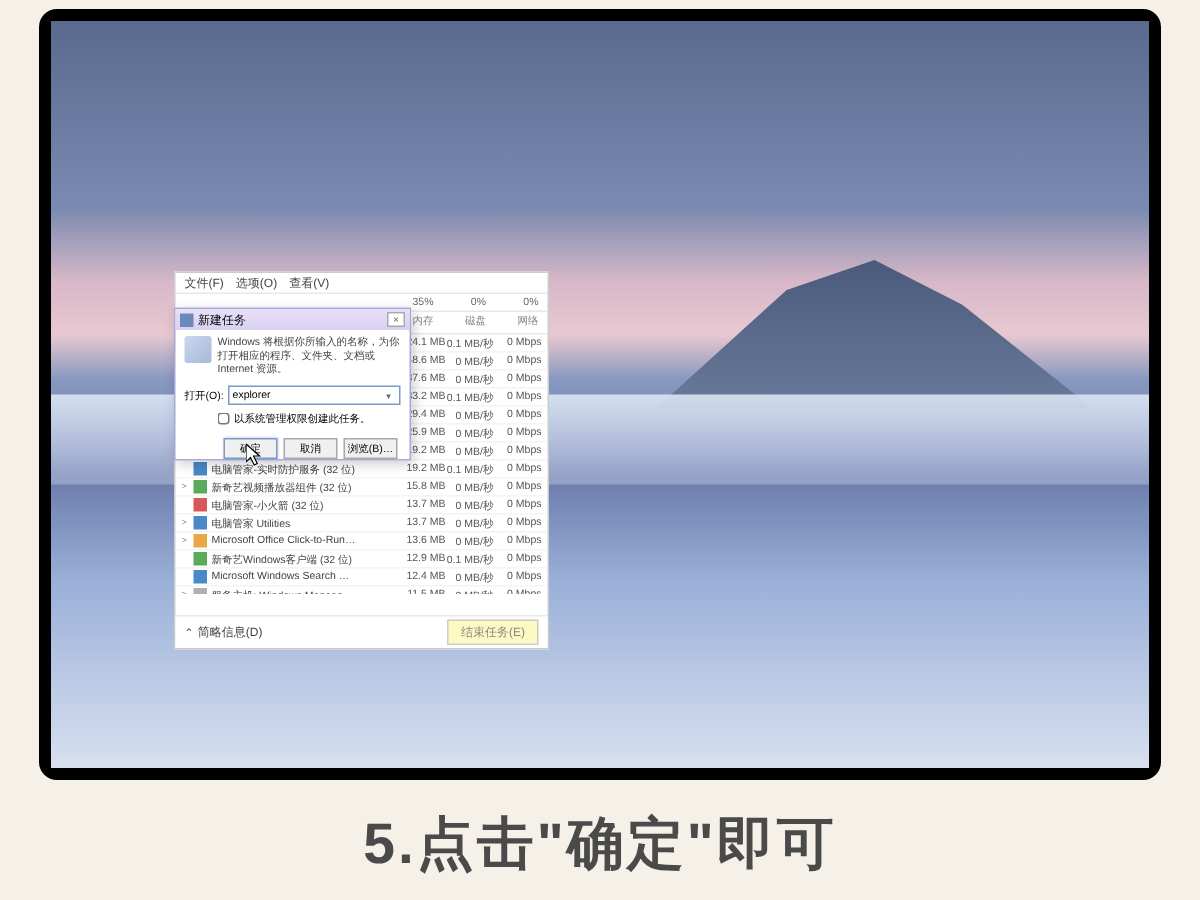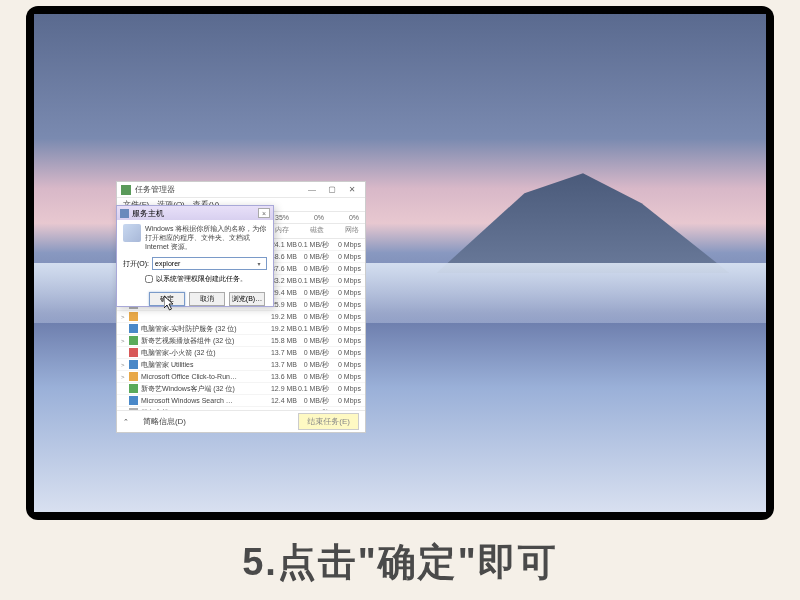--- a/index.html
+++ b/index.html
@@ -23,21 +23,21 @@
 .tm-hdr{display:flex;justify-content:flex-end;gap:3px;padding:1px 6px 3px 0;font-size:7px;color:#888;border-bottom:1px solid #e8e8e8}
 .tm-hdr span{width:32px;text-align:right}
 .tm-rows{}
 .tm-row{display:flex;align-items:center;height:12px;padding:0 4px;font-size:7px;border-bottom:1px solid #f4f4f4}
 .tm-row .chev{width:8px;color:#888;font-size:6px}
 .tm-row .ico{width:9px;height:9px;margin-right:3px;flex-shrink:0}
 .tm-row .name{flex:1;white-space:nowrap;overflow:hidden;text-overflow:ellipsis}
 .tm-row .c{width:32px;text-align:right;color:#555}
 .tm-row .c:last-child{width:32px}
 .tm-foot{position:absolute;bottom:0;left:0;width:100%;height:22px;border-top:1px solid #e8e8e8;display:flex;align-items:center;justify-content:space-between;padding:0 6px;background:#fff}
-.tm-foot .less{display:flex;align-items:center;gap:14px;font-size:8px;color:#444}
+.tm-foot .less{display:flex;align-items:center;gap:3px;font-size:8px;color:#444}
 .tm-foot .endbtn{padding:2px 8px;border:1px solid #ccc;background:#fef9c3;font-size:8px;color:#888}
 .run{position:absolute;left:82px;top:191px;width:158px;height:102px;background:#fff;border:1px solid #a8a8d8;box-shadow:2px 2px 8px rgba(0,0,0,.2);font-size:8px}
 .run-title{height:14px;background:linear-gradient(180deg,#e8e0f8,#d8d0f0);display:flex;align-items:center;justify-content:space-between;padding:0 3px;font-size:8px}
 .run-title .rt{display:flex;align-items:center;gap:3px}
 .run-title .rico{width:9px;height:9px;background:#6a8abc}
 .run-close{width:12px;height:10px;background:#fff;border:1px solid #aaa;font-size:7px;display:flex;align-items:center;justify-content:center;color:#666}
 .run-body{padding:4px 6px}
 .run-desc{display:flex;gap:4px;margin-bottom:6px}
 .run-desc .dico{width:18px;height:18px;background:linear-gradient(135deg,#c8d8f0,#a8b8d8);flex-shrink:0;border-radius:2px}
 .run-desc .dtxt{font-size:7px;line-height:9px;color:#444}
@@ -61,29 +61,20 @@
 </style>
 </head>
 <body>
 
 <div class="monitor">
   <div class="screen">
     <div class="mountain"></div>
     <div class="mist"></div>
 
     <div class="tm">
-      <div class="tm-title">
-        <div class="tm-title-icon"></div>
-        <div class="tm-title-text">任务管理器</div>
-        <div class="winbtns">
-          <div class="winbtn">—</div>
-          <div class="winbtn">▢</div>
-          <div class="winbtn close">✕</div>
-        </div>
-      </div>
       <div class="tm-menu">
         <span>文件(F)</span>
         <span>选项(O)</span>
         <span>查看(V)</span>
       </div>
       <div class="tm-body">
         <div class="tm-cols">
           <span>35%</span>
           <span>0%</span>
           <span>0%</span>
@@ -222,21 +213,21 @@
           <span>简略信息(D)</span>
         </div>
         <div class="endbtn">结束任务(E)</div>
       </div>
     </div>
 
     <div class="run">
       <div class="run-title">
         <div class="rt">
           <div class="rico"></div>
-          <span>服务主机</span>
+          <span>新建任务</span>
         </div>
         <div class="run-close">×</div>
       </div>
       <div class="run-body">
         <div class="run-desc">
           <div class="dico"></div>
           <div class="dtxt">Windows 将根据你所输入的名称，为你打开相应的程序、文件夹、文档或 Internet 资源。</div>
         </div>
         <div class="run-open">
           <label>打开(O):</label>

